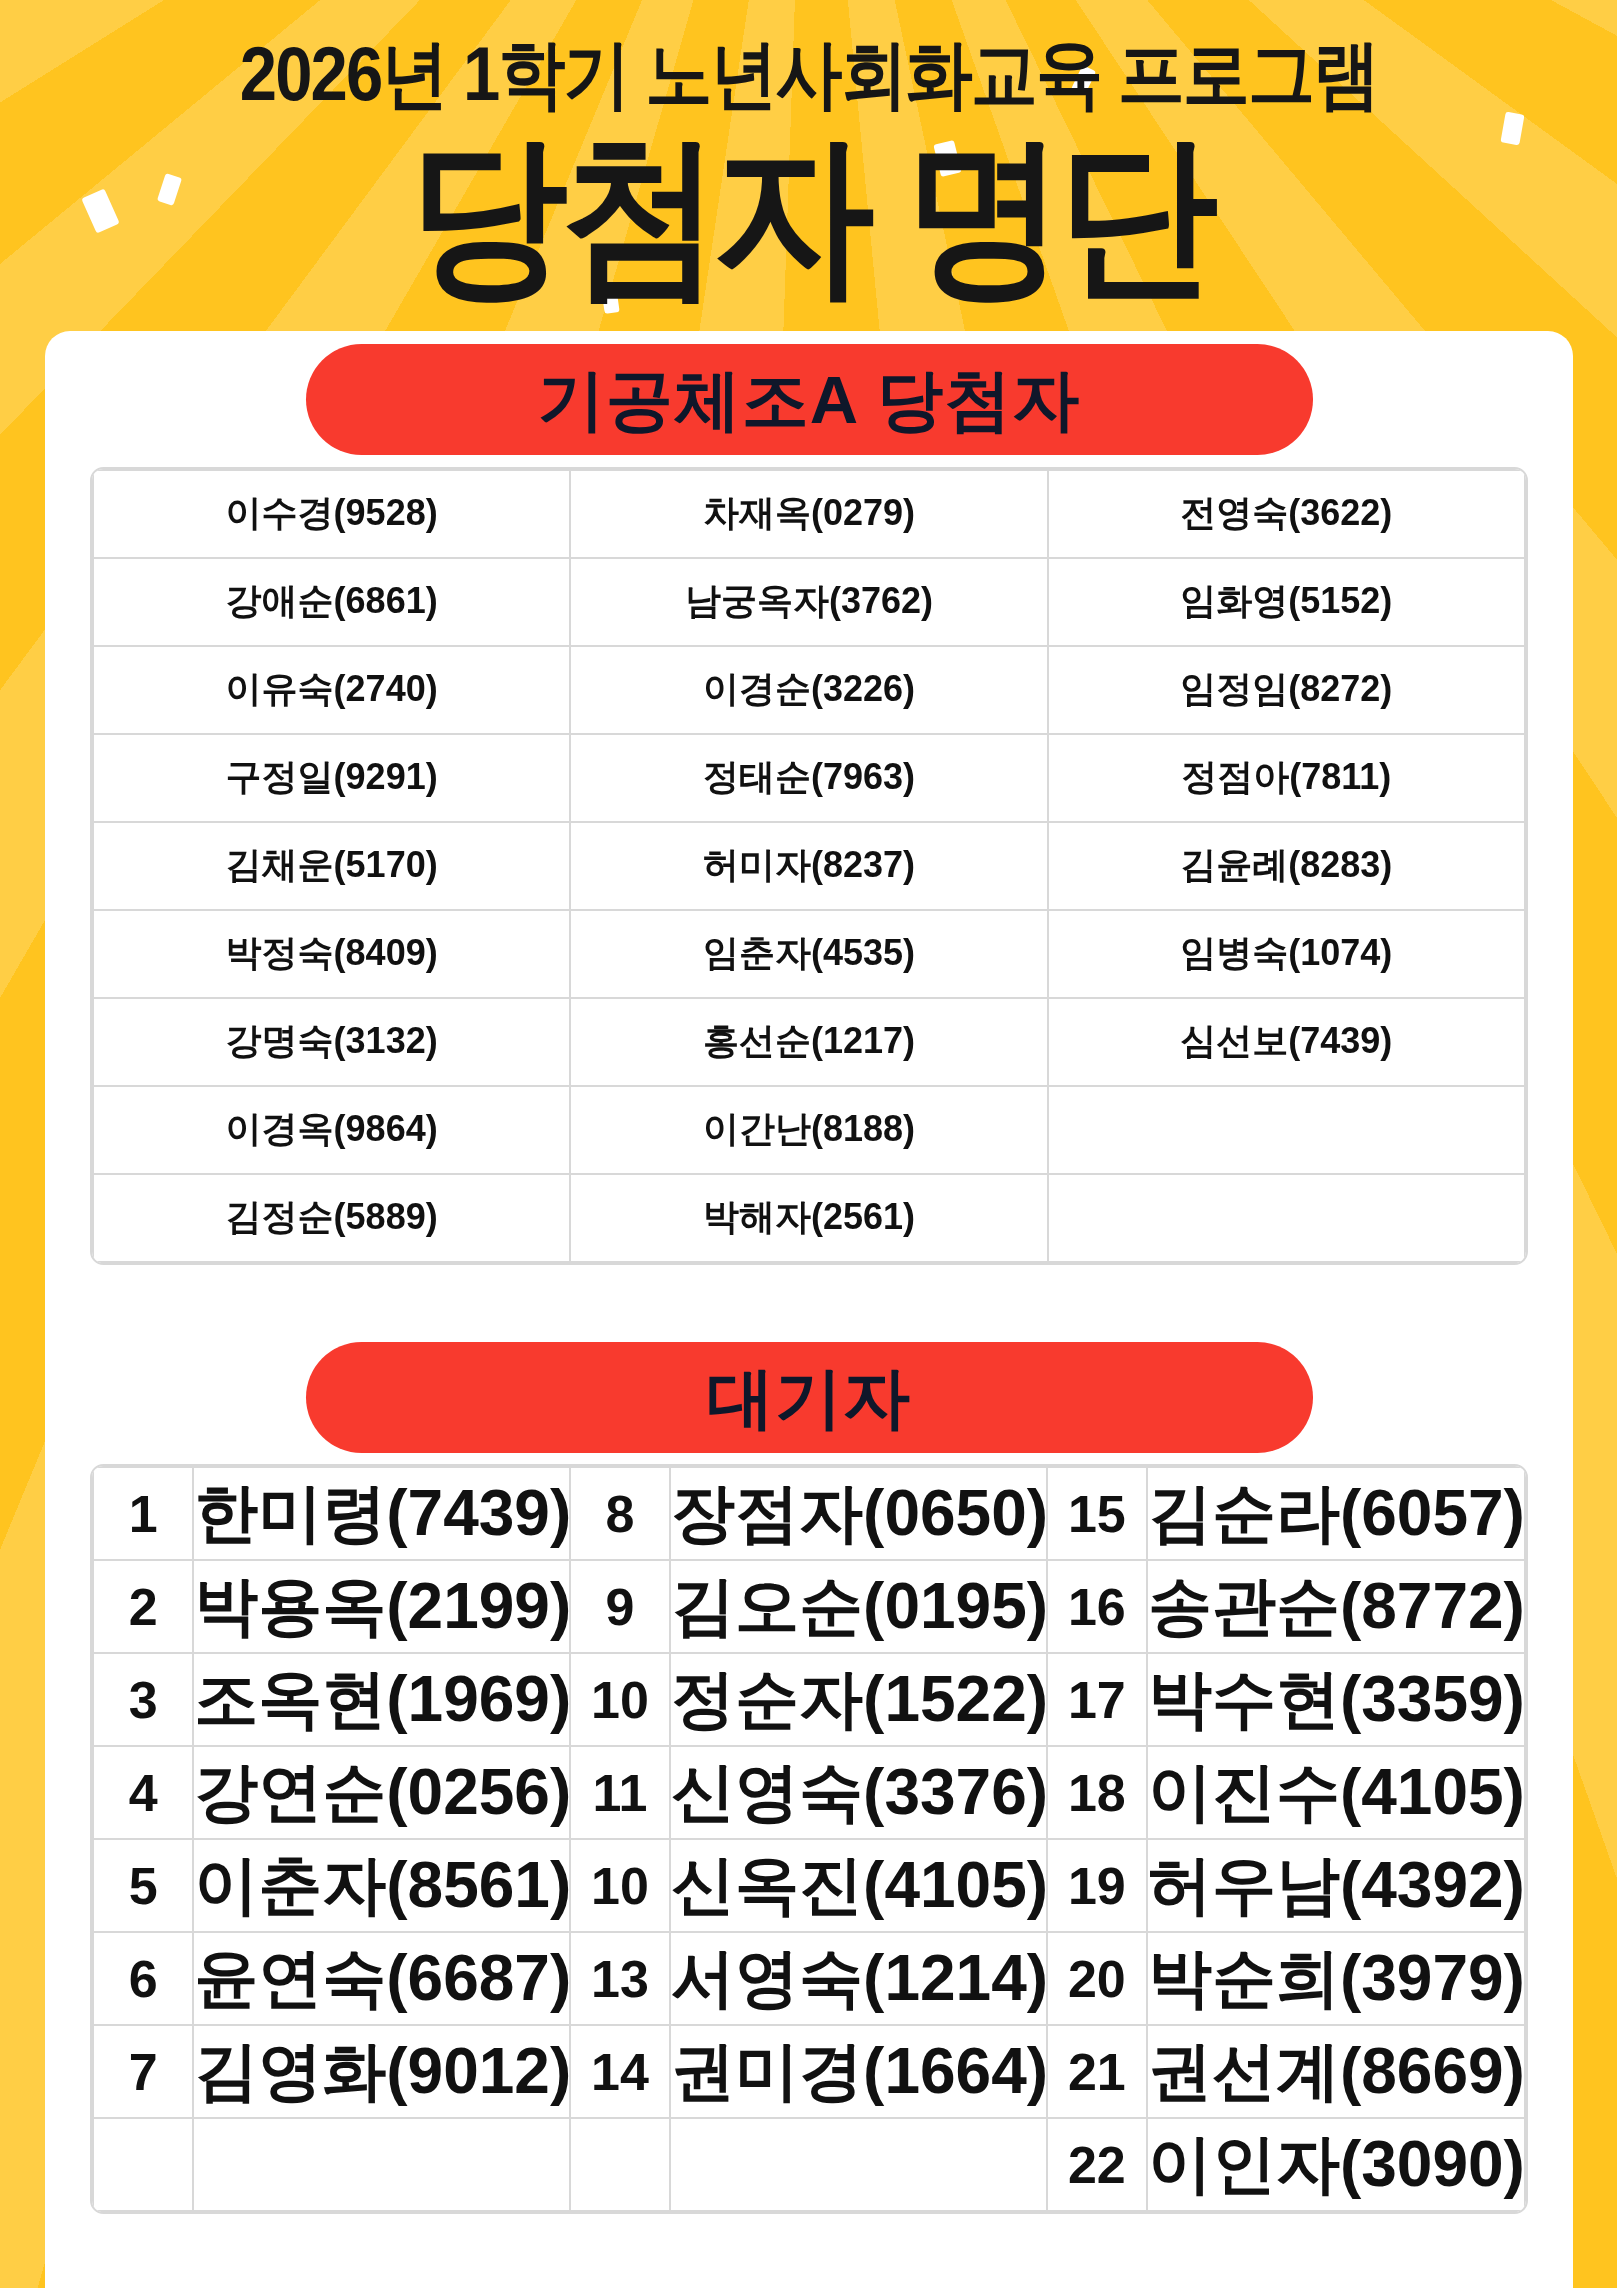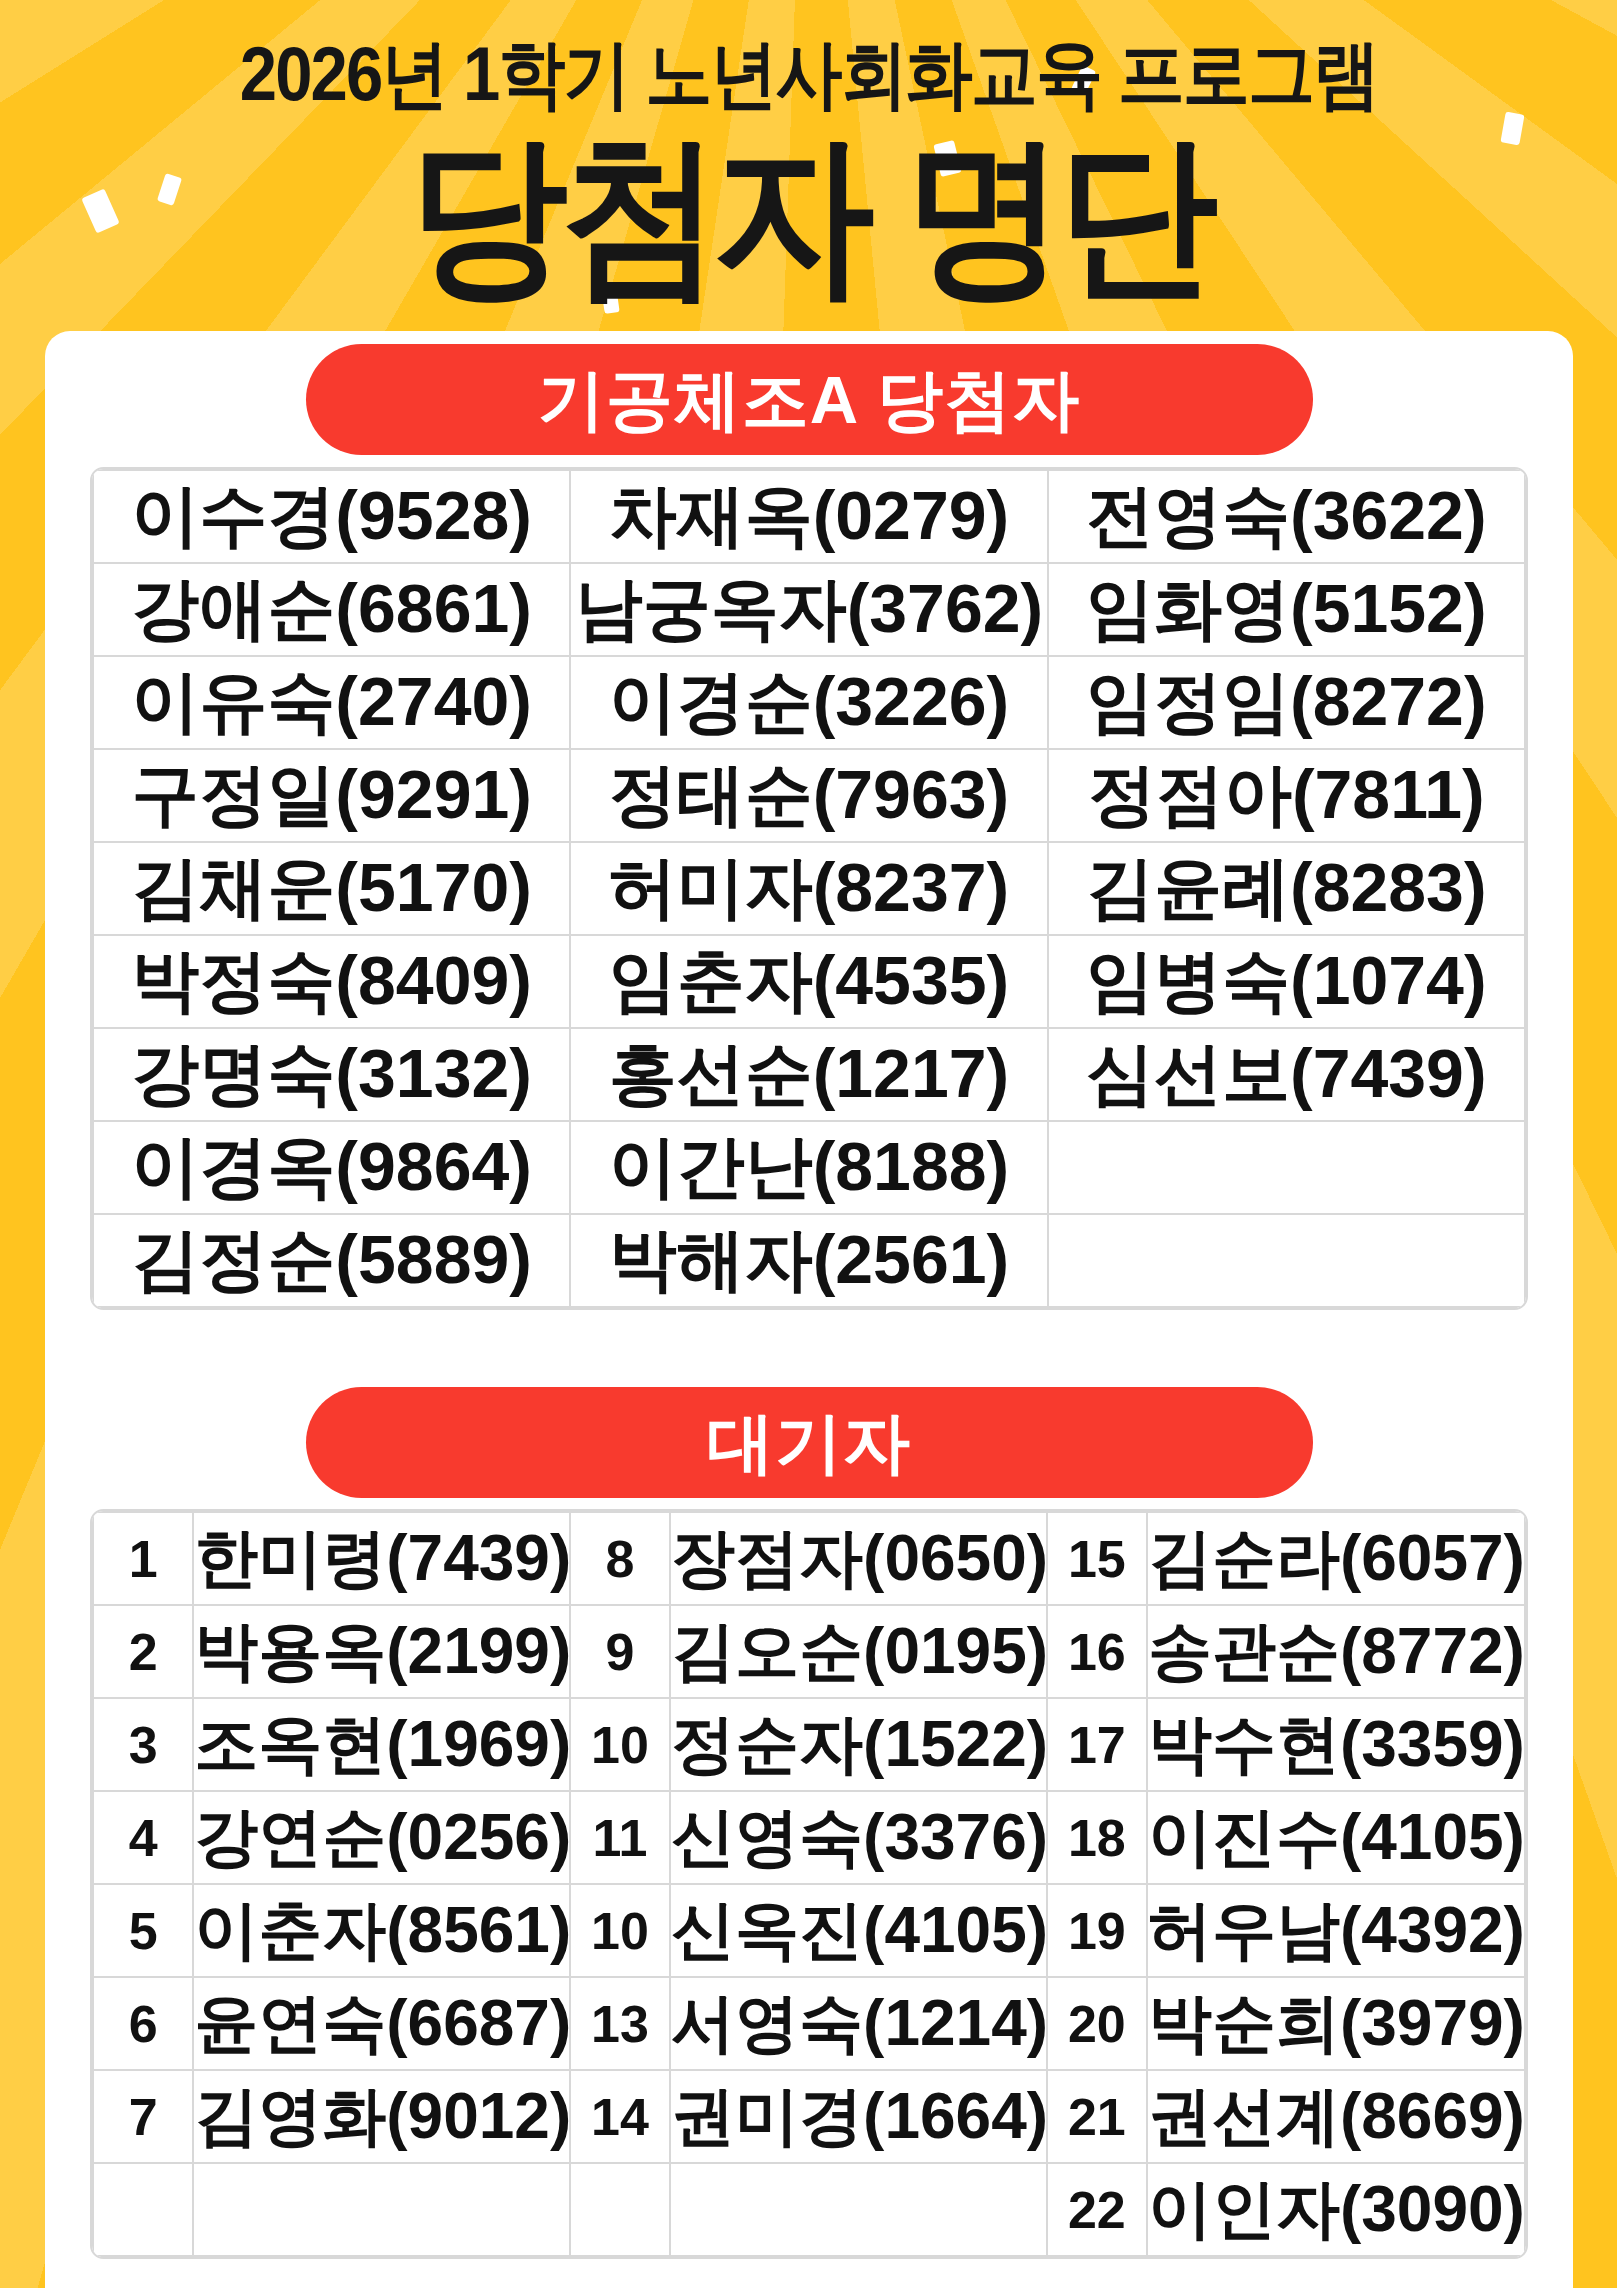--- a/index.html
+++ b/index.html
@@ -63,21 +63,21 @@
     background: #ffffff;
     border-radius: 25px 25px 0 0;
     padding: 13.4px 45px 0 45px;
   }
   .pill {
     width: 1007px;
     height: 111px;
     margin: 0 auto;
     background: #F83A2E;
     border-radius: 56px;
-    color: #ffffff;
+    color: #0f172a;
     font-size: 67px;
     font-weight: 900;
     line-height: 111px;
     text-align: center;
     letter-spacing: 1px;
   }
   .pill.second { margin-top: 77px; }
   .tbl-wrap {
     margin-top: 11.5px;
     border: 2.9px solid #D8D8D8;
@@ -91,21 +91,21 @@
     table-layout: fixed;
   }
   td {
     border: 2.9px solid #D8D8D8;
     text-align: center;
     vertical-align: middle;
     font-weight: 800;
     color: #111111;
     white-space: nowrap;
   }
-  .winners td { height: 88px; font-size: 68px; }
+  .winners td { height: 88px; font-size: 36px; }
   .waitlist td { height: 93px; font-size: 64px; }
   .waitlist td.num { font-size: 52px; }
 </style>
 </head>
 <body>
 
 <div class="hero"></div>
 
 <span class="confetti" style="left:88px;  top:192px; width:25px; height:38px; transform:rotate(-24deg);"></span>
 <span class="confetti" style="left:161px; top:175px; width:17.3px; height:29px; transform:rotate(18deg);"></span>

